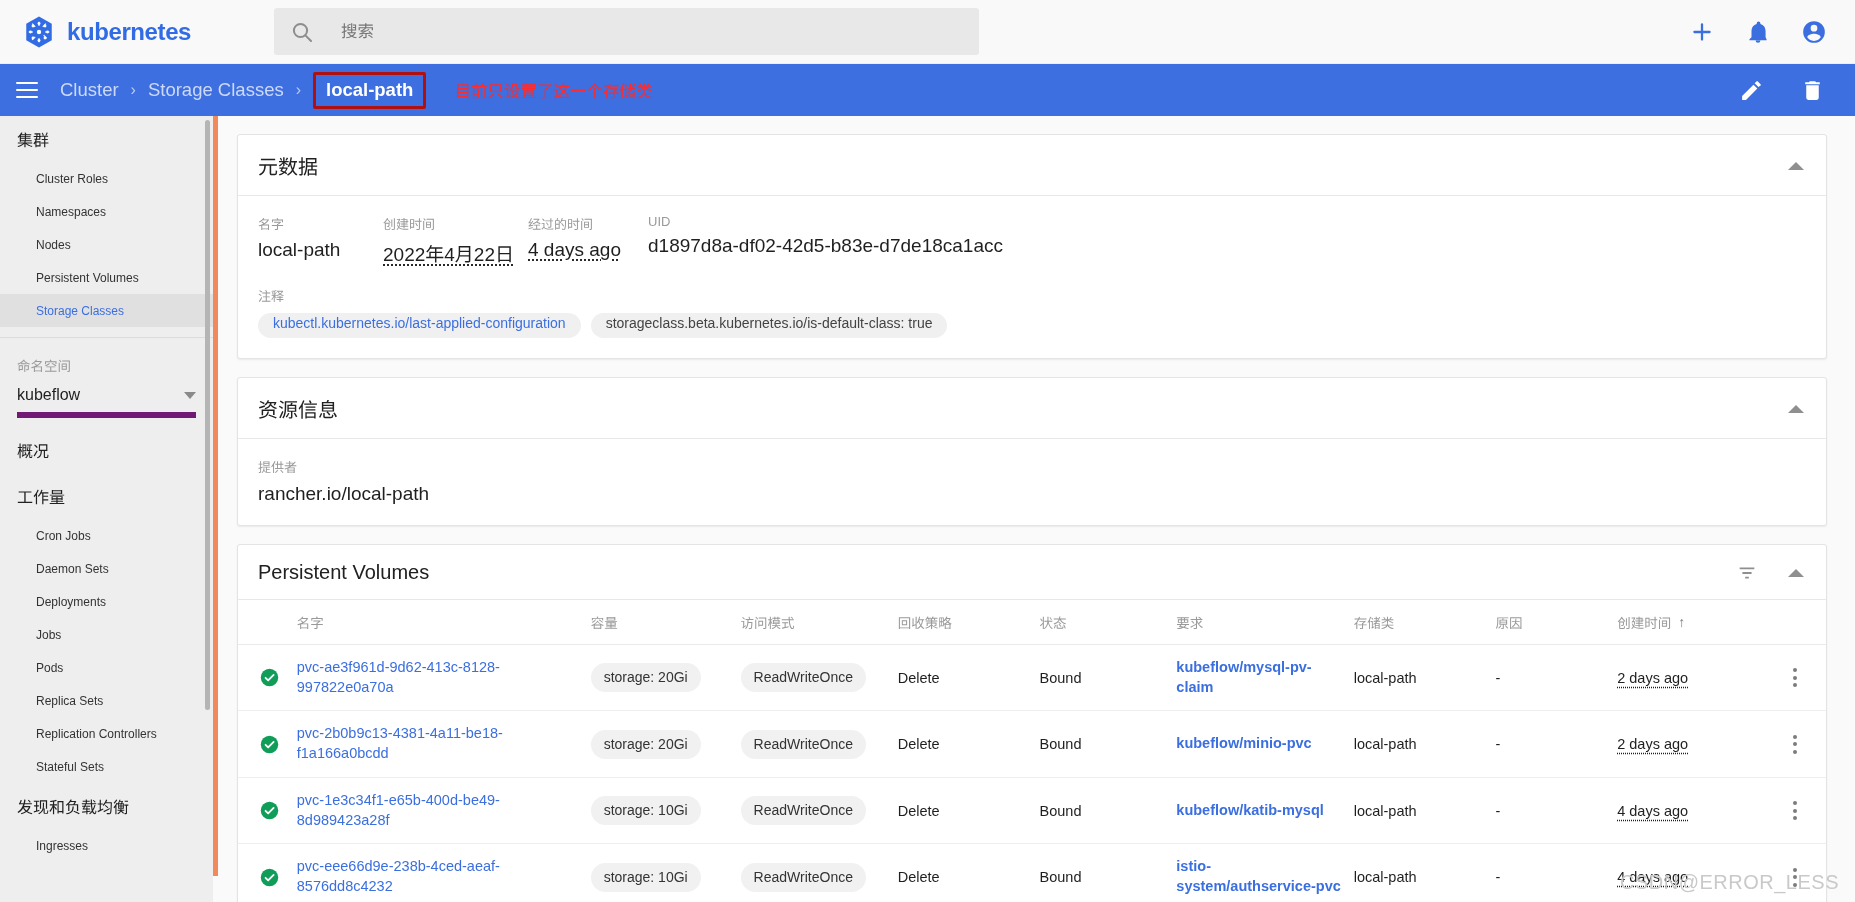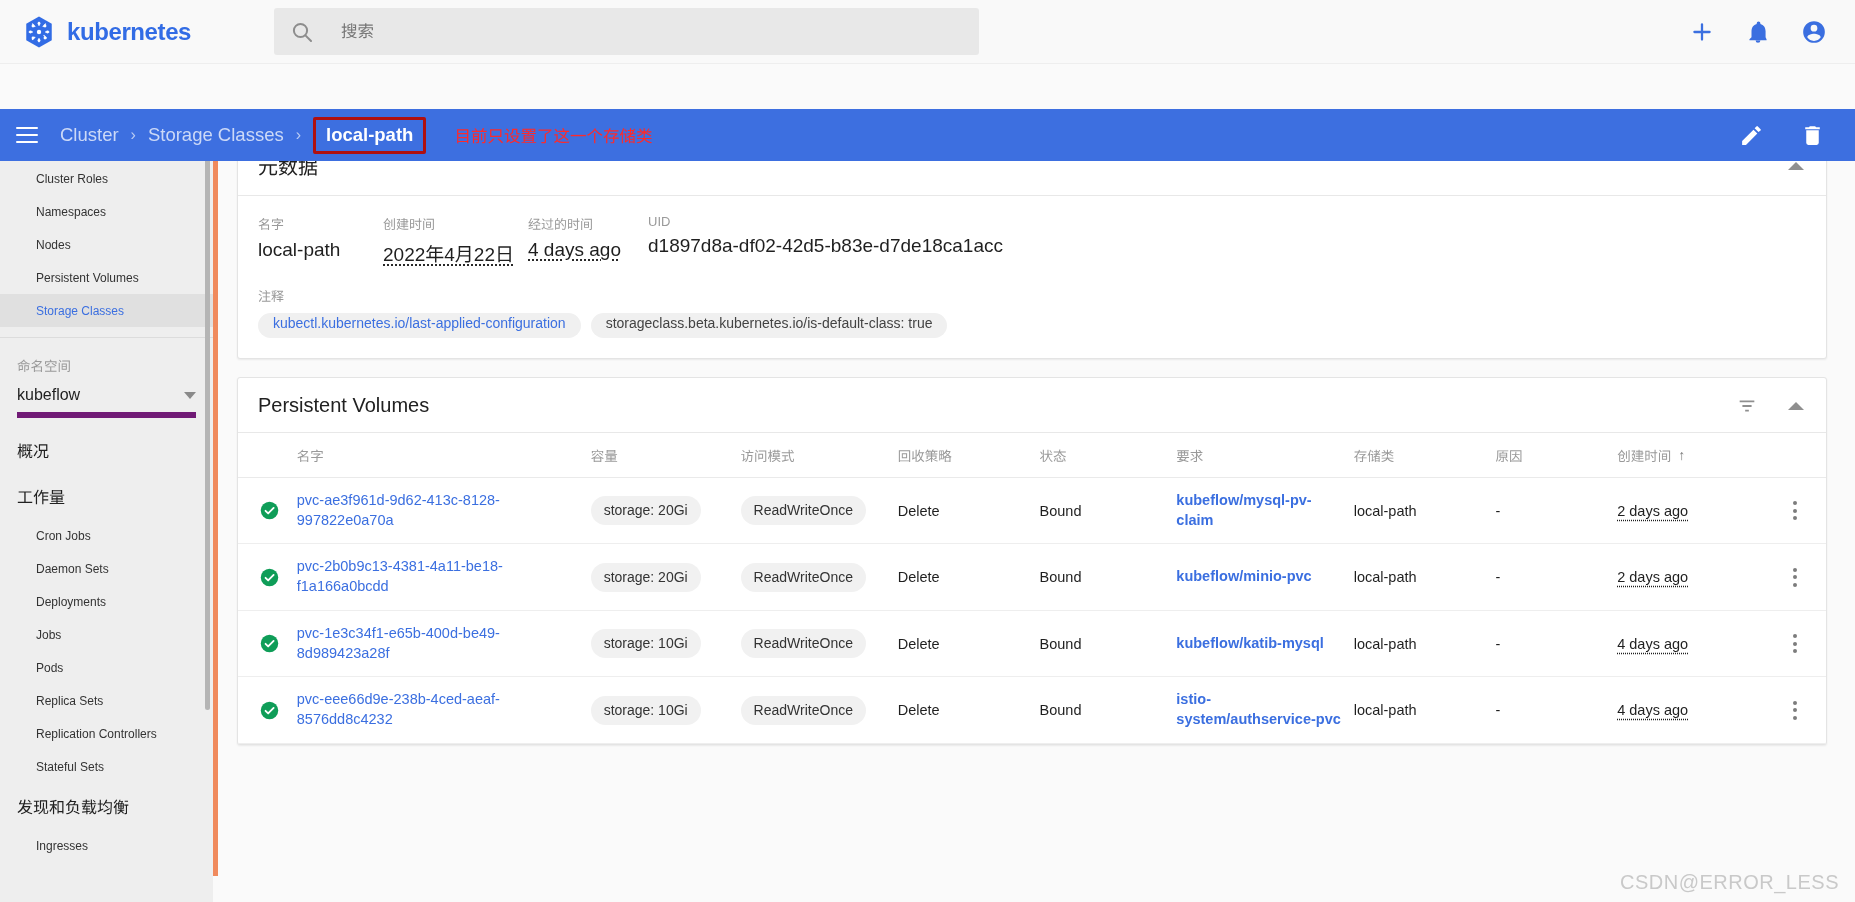--- a/index.html
+++ b/index.html
@@ -44,21 +44,20 @@
 
   .topbar-actions { margin-left: auto; display: flex; align-items: center; gap: 30px; padding-right: 28px; }
   .ticon { width: 26px; height: 26px; color: #3b6fe0; cursor: pointer; display: block; }
 
   
   .toolbar {
     position: absolute; top: 64px; left: 0; right: 0; height: 52px;
     background: #3d6fe0;
     display: flex; align-items: center;
     z-index: 19;
-    margin-top: 45px;
   }
   .hamburger { width: 22px; height: 16px; margin-left: 16px; margin-right: 22px; cursor: pointer; flex: none; }
   .hamburger span { display: block; height: 2px; background: #fff; margin-bottom: 5px; border-radius: 1px; }
   .hamburger span:last-child { margin-bottom: 0; }
   .crumbs { display: flex; align-items: center; font-size: 18.5px; color: #d3def7; }
   .crumb-link { color: #ccd9f7; cursor: pointer; white-space: nowrap; }
   .crumb-sep { margin: 0 12px; color: #b9cbf3; font-size: 16px; }
   .crumb-current {
     color: #ffffff; font-weight: 700; white-space: nowrap;
     border: 3px solid #b01010;
@@ -343,20 +342,32 @@
           <div class="ann-block">
             <div class="meta-label">注释</div>
             <div class="chips">
               <span class="chip link">kubectl.kubernetes.io/last-applied-configuration</span>
               <span class="chip">storageclass.beta.kubernetes.io/is-default-class: true</span>
             </div>
           </div>
         </div>
       </div>
 
+      <div class="card">
+        <div class="card-head">
+          <span class="card-title">资源信息</span>
+          <div class="card-head-actions">
+            <span class="chev"></span>
+          </div>
+        </div>
+        <div class="card-body">
+          <div class="provisioner-label">提供者</div>
+          <div class="provisioner-value">rancher.io/local-path</div>
+        </div>
+      </div>
 
       <div class="card">
         <div class="card-head">
           <span class="card-title">Persistent Volumes</span>
           <div class="card-head-actions">
             <svg class="filter-icon" viewBox="0 0 24 24" fill="currentColor">
               <path d="M4 6h16v2H4zM7 11h10v2H7zM10 16h4v2h-4z"></path>
             </svg>
             <span class="chev"></span>
           </div>

